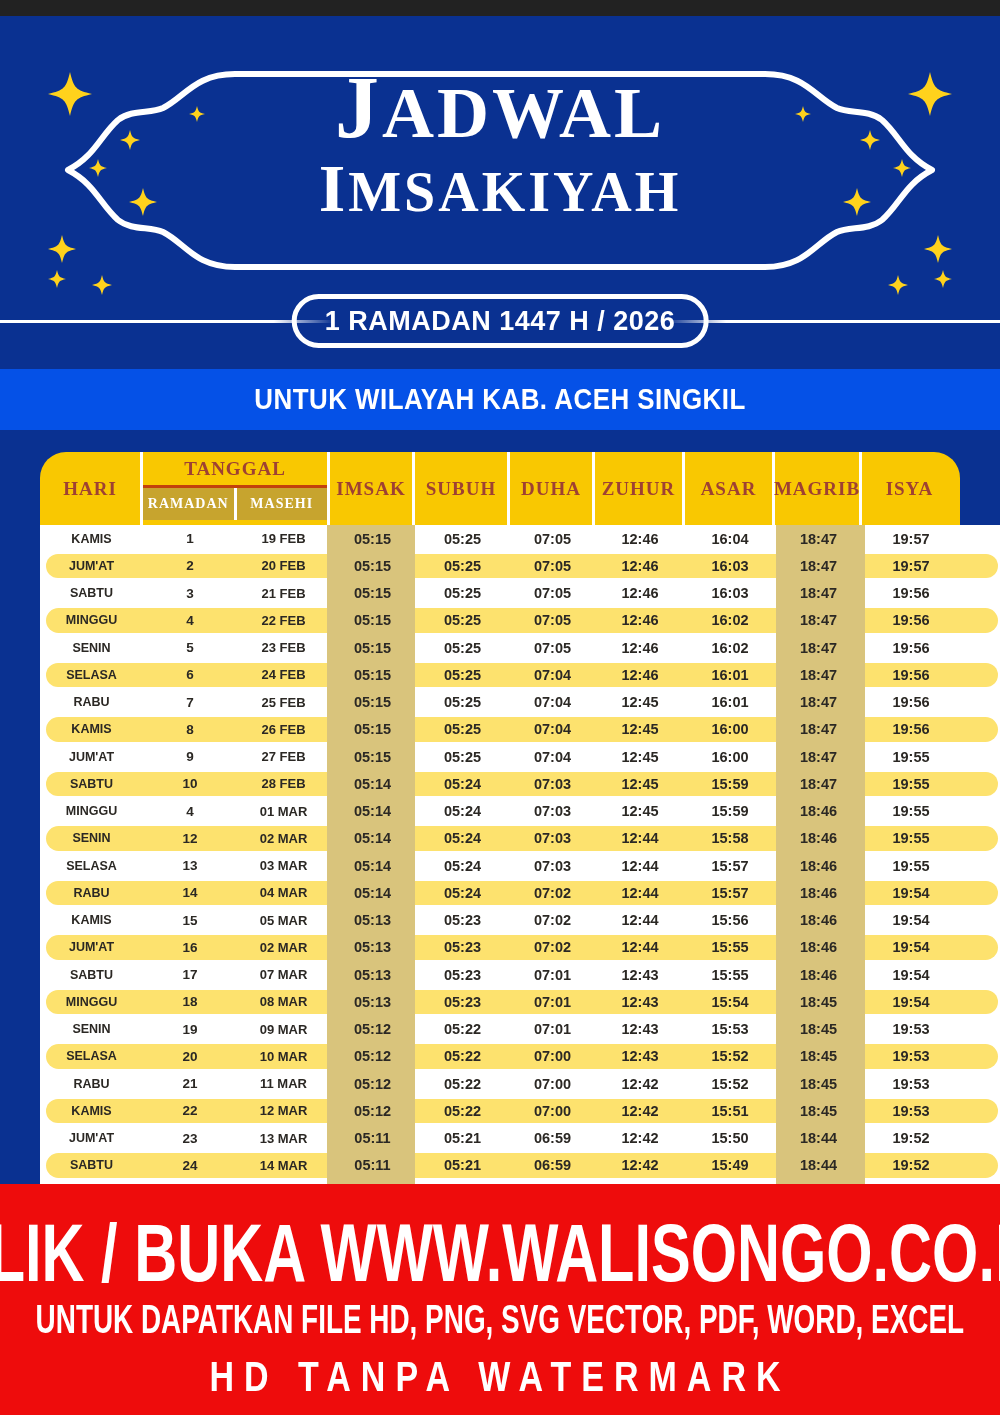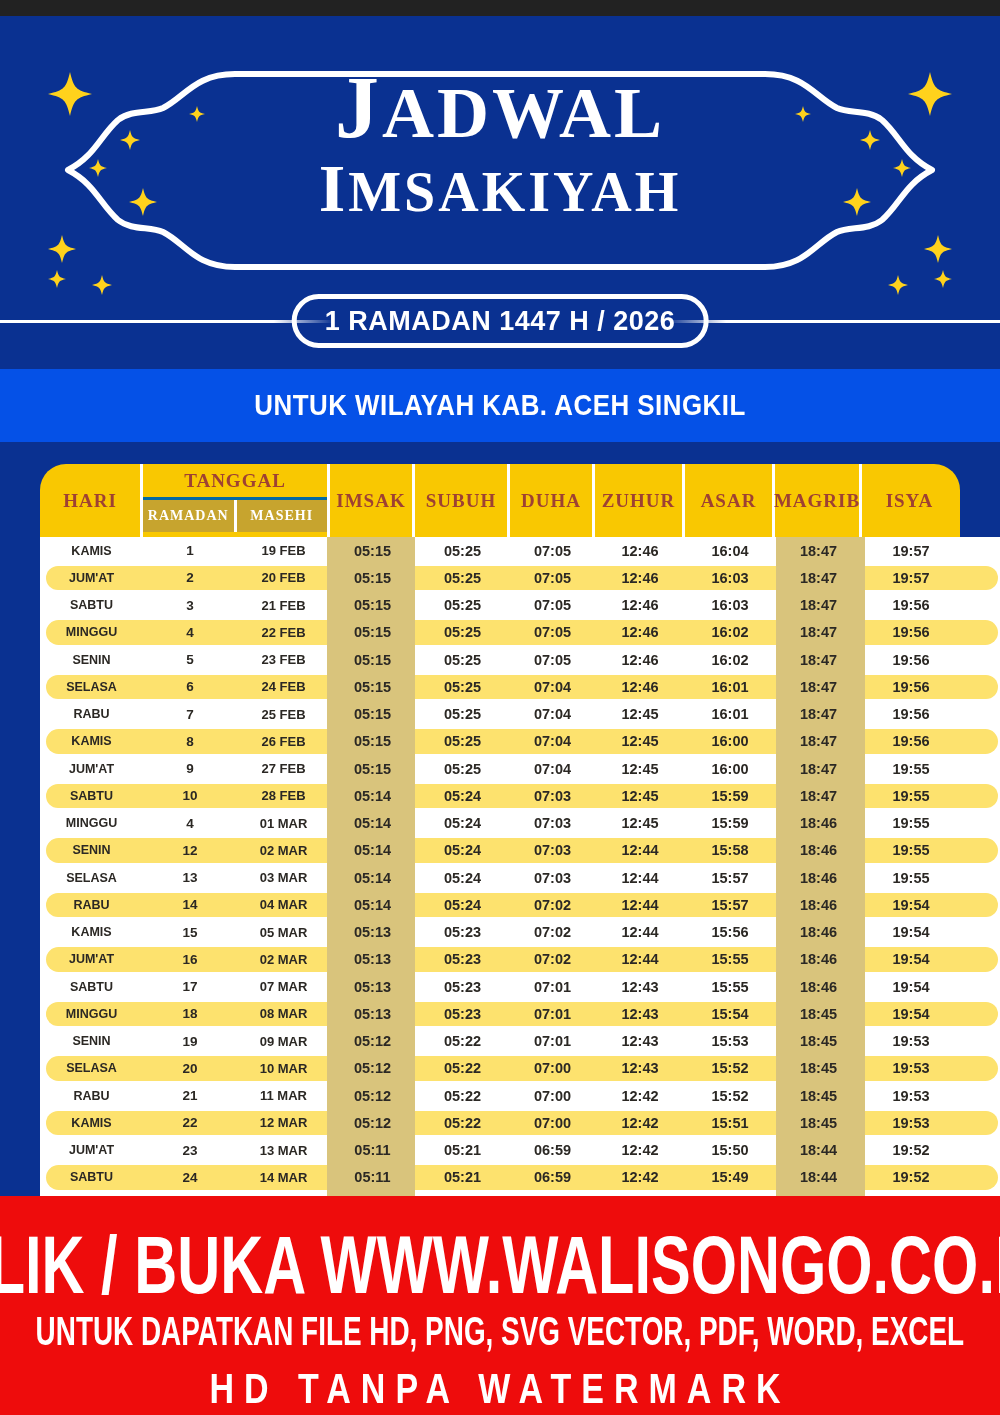--- a/index.html
+++ b/index.html
@@ -32,21 +32,21 @@
   .badge-line.right{right:0;background:linear-gradient(to right,#ffffff00,#ffffff 18%);}
   .badge{
     position:absolute;left:50%;transform:translateX(-50%);top:0;height:54px;
     border:5px solid #fff;border-radius:27px;display:flex;align-items:center;
     padding:0 28px;color:#fff;font-weight:700;font-size:27px;letter-spacing:.5px;
     white-space:nowrap;
   }
 
   
   .region-banner{
-    width:1000px;height:73px;background:var(--blue);display:flex;
+    width:1000px;height:61px;background:var(--blue);display:flex;
     align-items:center;justify-content:center;color:#fff;font-weight:700;
     font-size:27px;letter-spacing:.5px;transform-origin:center;
   }
   .region-banner span{display:inline-block;transform:scale(.96,1.12);white-space:nowrap;}
 
   
   .table-region{position:relative;width:1000px;height:754px;padding:22px 40px 0;background:var(--navy);}
   .sched{width:920px;}
   .thead{
     display:flex;height:73px;background:var(--yellow);
@@ -54,21 +54,21 @@
     color:var(--maroon);font-family:"Liberation Serif", serif;font-weight:700;
   }
   .th{display:flex;align-items:center;justify-content:center;font-size:19px;letter-spacing:1px;}
   .th + .th, .th-tanggal + .th{border-left:3px solid #fff;}
   .th-tanggal{border-left:3px solid #fff;display:flex;flex-direction:column;}
   .w-hari{width:100px;}
   .w-tanggal{width:187px;}
   .w-t0{width:85px;} .w-t1{width:95px;} .w-t2{width:85px;} .w-t3{width:90px;}
   .w-t4{width:90px;} .w-t5{width:87px;} .w-t6{width:98px;}
   .tanggal-label{height:33px;display:flex;align-items:center;justify-content:center;font-size:19px;letter-spacing:1px;font-family:Liberation Serif, serif;}
-  .subrow{flex:1;display:flex;border-top:3px solid #0369a1;margin-bottom:5px;}
+  .subrow{flex:1;display:flex;border-top:3px solid #c2410c;margin-bottom:5px;}
   .sub{
     flex:1;background:var(--gold);color:#fff;display:flex;align-items:center;
     justify-content:center;font-size:14px;letter-spacing:1px;
   }
   .sub + .sub{border-left:3px solid #fff;}
 
   .tbody{position:relative;width:964px;height:659px;background:#fff;overflow:hidden;}
   .strip{position:absolute;top:0;bottom:0;background:var(--tan);z-index:2;}
   .strip-imsak{left:287px;width:88px;}
   .strip-magrib{left:736px;width:89px;}

